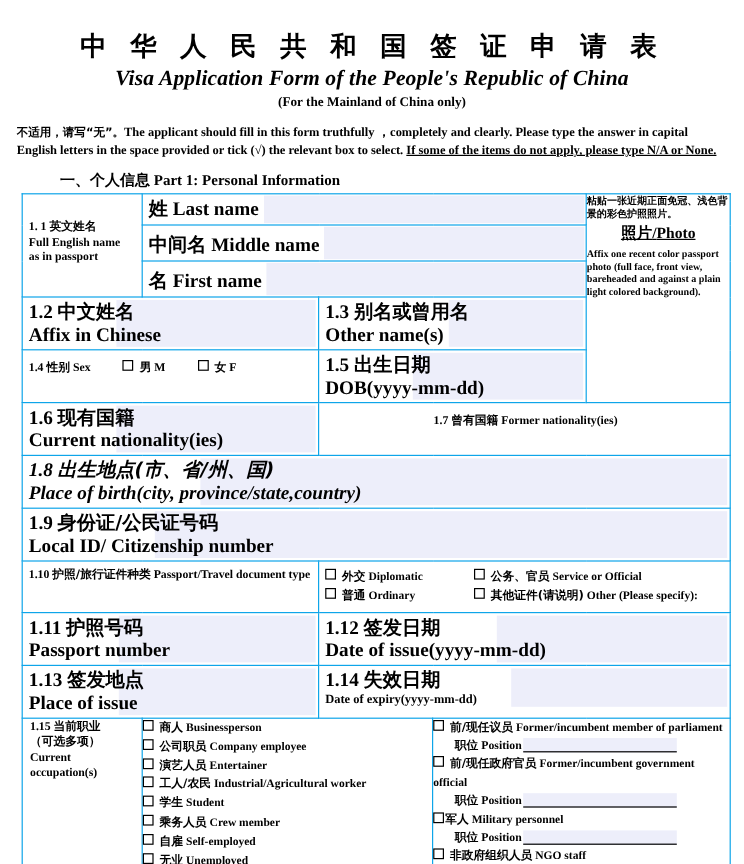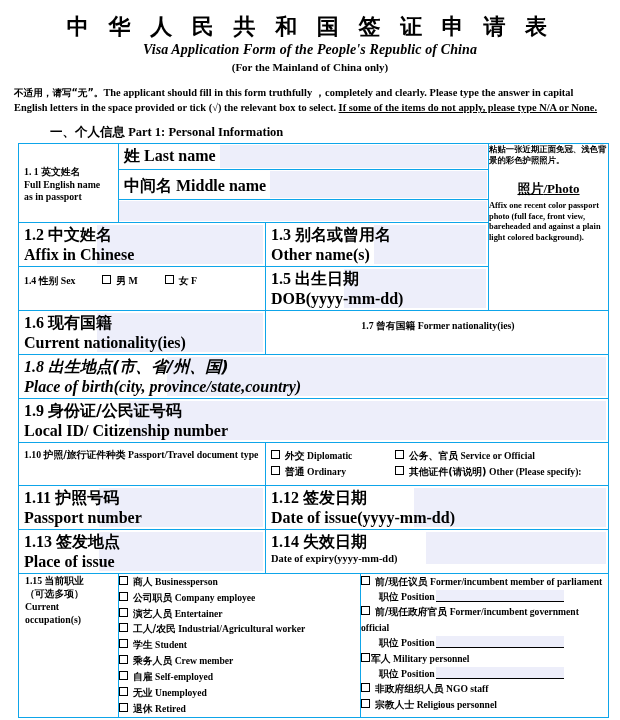--- a/index.html
+++ b/index.html
@@ -16,28 +16,28 @@
     -webkit-font-smoothing: none;
   }
 
   
   .hdr { text-align: center; }
   .title-cn {
     font-family: "DejaVu Sans", sans-serif;
     font-weight: bold;
     font-size: 22px;
     letter-spacing: 6px;
-    padding-top: 15px;
+    padding-top: 28px;
     line-height: 1.1;
   }
   .title-en {
     font-family: "Liberation Serif", serif;
     font-weight: bold;
     font-style: italic;
-    font-size: 14px;
+    font-size: 18px;
     margin-top: 3px;
     letter-spacing: 0.1px;
   }
   .title-sub {
     font-family: "Liberation Serif", serif;
     font-weight: bold;
     font-size: 11px;
     margin-top: 3px;
   }
 
@@ -171,21 +171,21 @@
   }
   .photo-box .pcn {
     font-family: "DejaVu Sans", sans-serif;
     font-size: 8.4px;
     display: block;
     text-align: left;
   }
   .photo-box .ptitle {
     text-align: center;
     font-size: 13px;
-    margin: 15px 0 3px 0;
+    margin: 2px 0 3px 0;
     text-decoration: underline;
   }
   .photo-box .ptitle .cn { font-family: "DejaVu Sans", sans-serif; }
   .photo-box .pen {
     font-family: "Liberation Serif", serif;
     font-size: 8.4px;
     display: block;
     line-height: 1.28;
   }
 
@@ -275,20 +275,22 @@
         <div class="lbl" style="padding-top:6px;"><span class="cn">中间名</span>
           <span class="en">Middle name</span></div>
         <div class="fill"></div>
       </div>
     </td>
   </tr>
 
   <tr>
     <td colspan="3">
       <div class="lblfill" style="min-height:22px;">
+        <div class="lbl" style="padding-top:6px;"><span class="cn">名</span>
+          <span class="en">First name</span></div>
         <div class="fill"></div>
       </div>
     </td>
   </tr>
 
   <tr>
     <td colspan="2">
       <div class="stacked" style="min-height:25px;">
         <div class="shade" style="left:78px; right:2px; top:2px; bottom:2px;"></div>
         <span class="l1"><span class="en">1.2</span>

